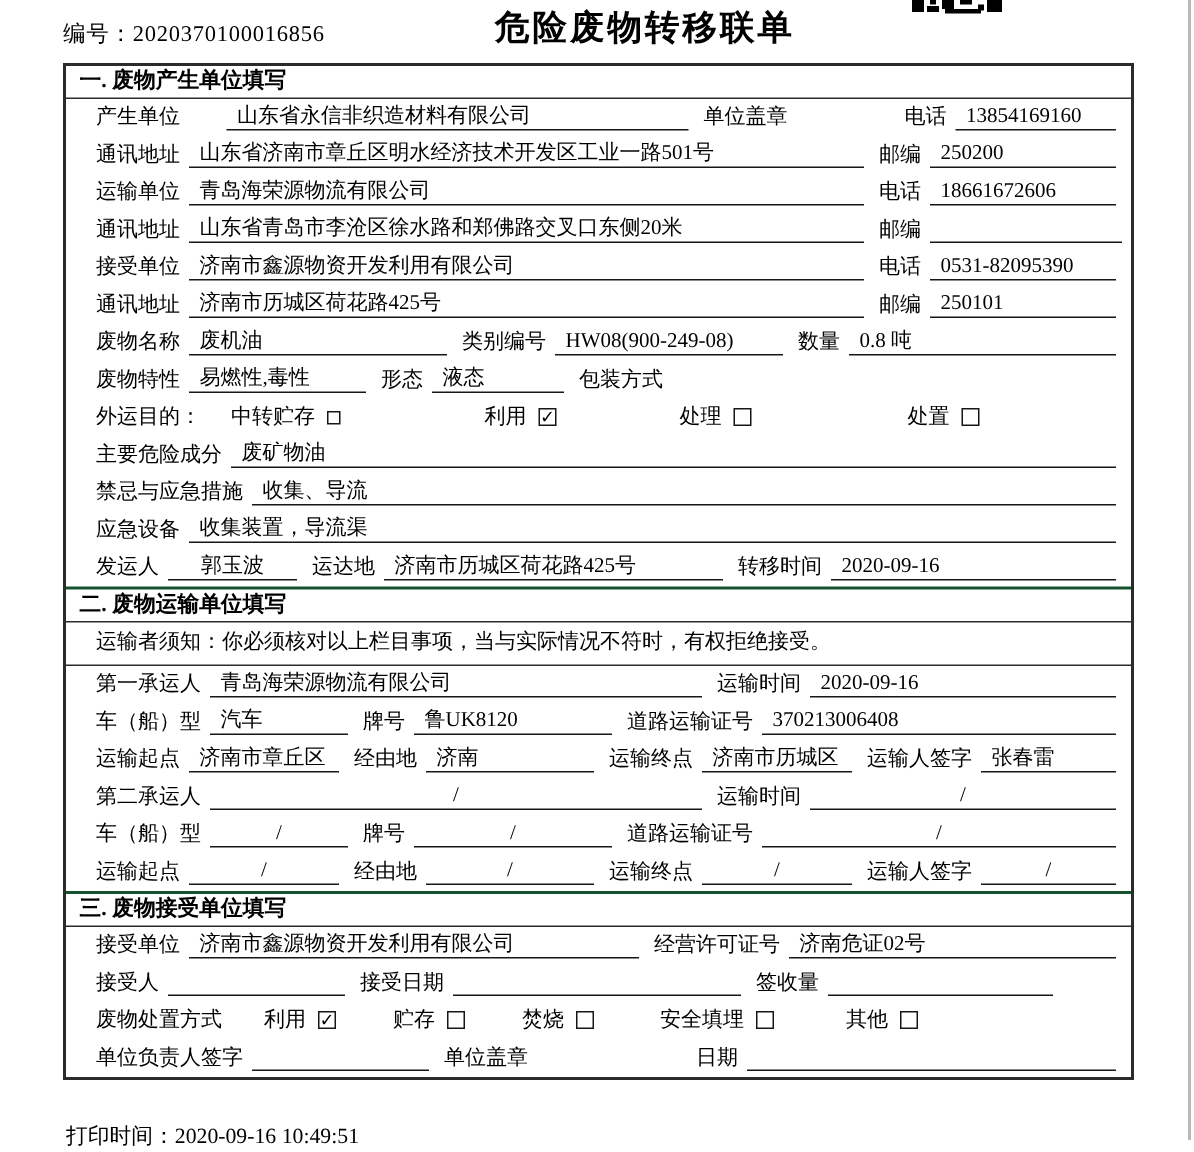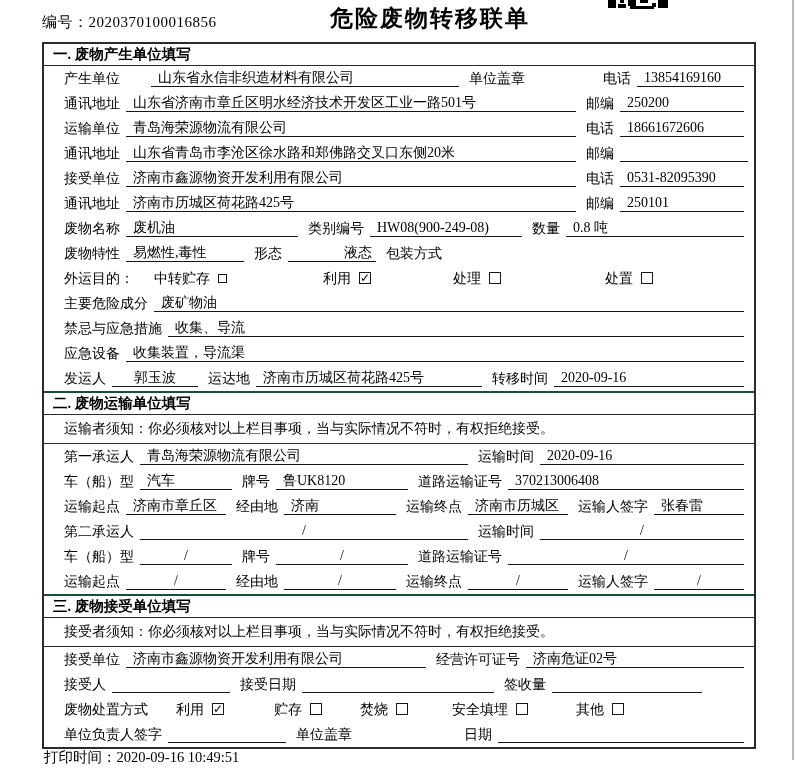--- a/index.html
+++ b/index.html
@@ -162,21 +162,21 @@
           <span class="val" style="width: 172px;">废机油</span>
           <span class="lb">类别编号</span>
           <span class="val" style="width: 152px;">HW08(900-249-08)</span>
           <span class="lb">数量</span>
           <span class="val grow">0.8 吨</span>
         </div>
         <div class="row">
           <span class="lb">废物特性</span>
           <span class="val" style="width: 118px;">易燃性,毒性</span>
           <span class="lb">形态</span>
-          <span class="val" style="width: 88px; text-align: right;">液态</span>
+          <span class="val" style="width: 88px;">液态</span>
           <span class="lb">包装方式</span>
         </div>
         <div class="row">
           <span class="lb">外运目的：</span>
           <span class="chk" style="margin-left: 14px;">
             <span class="chk-lb">中转贮存</span>
             <span class="box small"></span>
           </span>
           <span class="chk" style="margin-left: 96px;">
             <span class="chk-lb">利用</span>
@@ -261,44 +261,41 @@
           <span class="lb">经由地</span>
           <span class="val c" style="width: 112px;">/</span>
           <span class="lb">运输终点</span>
           <span class="val c" style="width: 100px;">/</span>
           <span class="lb">运输人签字</span>
           <span class="val grow c">/</span>
         </div>
       </div>
       <div class="section">
         <div class="section-heading">三. 废物接受单位填写</div>
-        <div class="row notice">
-          <span class="lb">接受者须知：你必须核对以上栏目事项，当与实际情况不符时，有权拒绝接受。</span>
-        </div>
         <div class="row">
           <span class="lb">接受单位</span>
           <span class="val" style="width: 300px;">济南市鑫源物资开发利用有限公司</span>
           <span class="lb">经营许可证号</span>
           <span class="val grow">济南危证02号</span>
         </div>
         <div class="row">
           <span class="lb">接受人</span>
           <span class="val" style="width: 118px;"></span>
           <span class="lb">接受日期</span>
           <span class="val" style="width: 192px;"></span>
           <span class="lb">签收量</span>
           <span class="val" style="width: 150px;"></span>
         </div>
         <div class="row">
           <span class="lb">废物处置方式</span>
           <span class="chk" style="margin-left: 22px;">
             <span class="chk-lb">利用</span>
             <span class="box">✓</span>
           </span>
-          <span class="chk" style="margin-left: 50px;">
+          <span class="chk" style="margin-left: 38px;">
             <span class="chk-lb">贮存</span>
             <span class="box"></span>
           </span>
           <span class="chk" style="margin-left: 38px;">
             <span class="chk-lb">焚烧</span>
             <span class="box"></span>
           </span>
           <span class="chk" style="margin-left: 44px;">
             <span class="chk-lb">安全填埋</span>
             <span class="box"></span>

